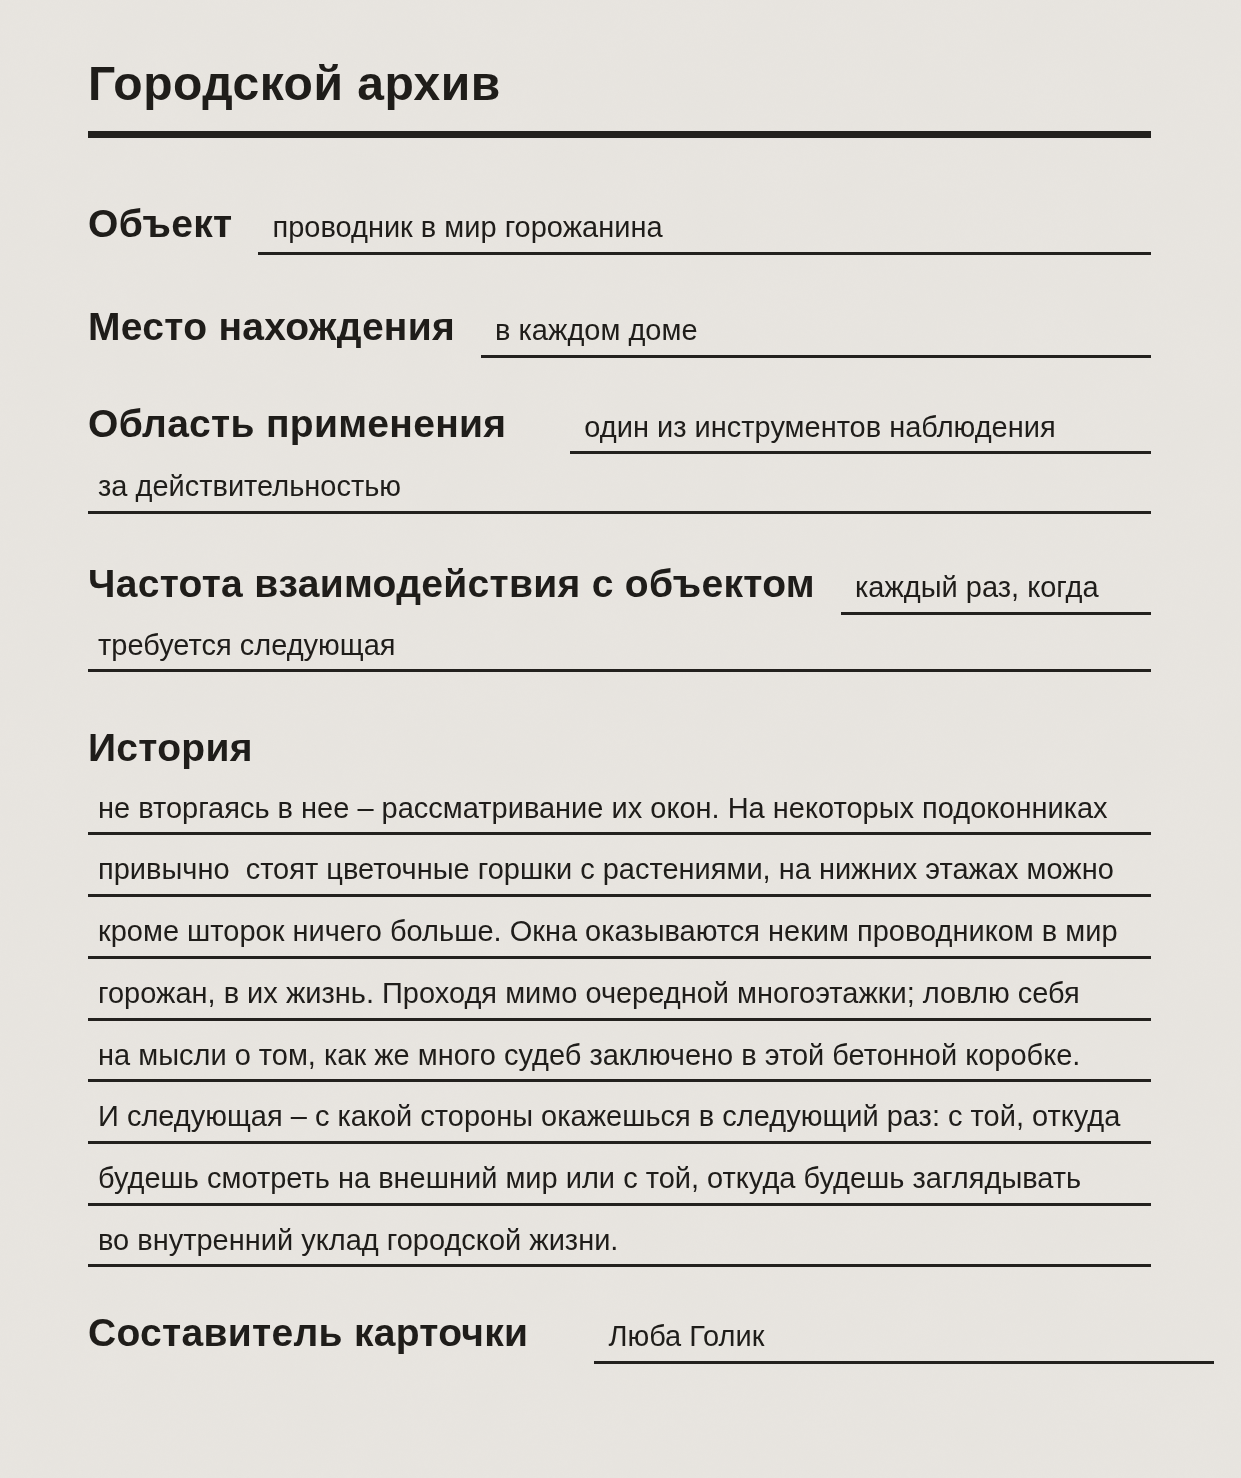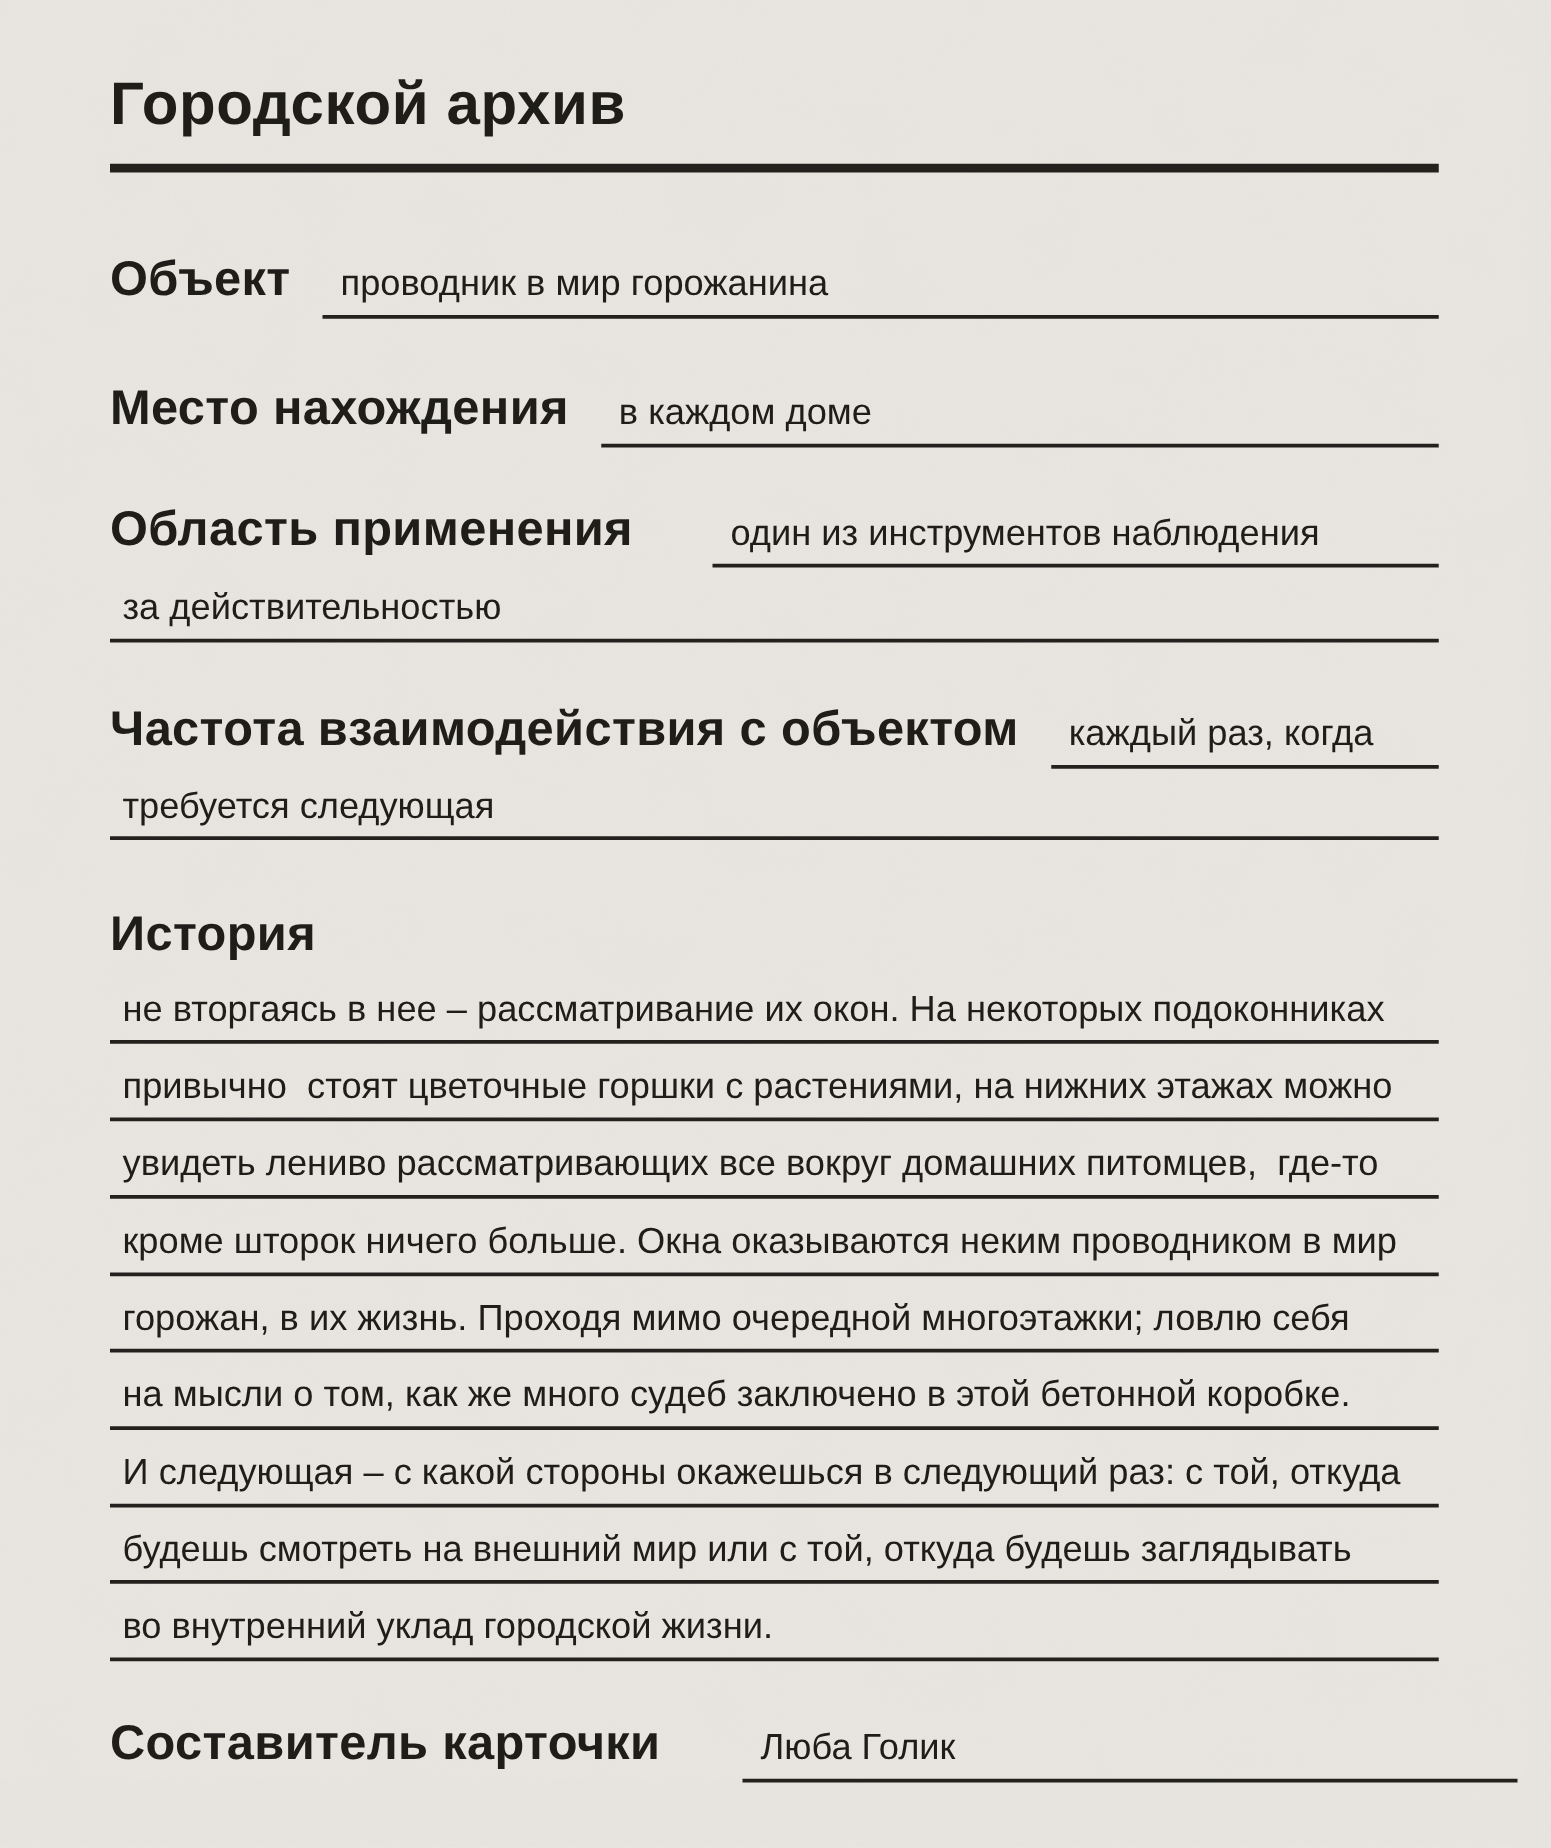--- a/index.html
+++ b/index.html
@@ -121,21 +121,20 @@
     <span class="label">Частота взаимодействия с объектом</span>
     <span class="value">каждый раз, когда</span>
   </div>
   <div class="cont cont-frequency">требуется следующая</div>
 
   <div class="row row-history">
     <span class="label">История</span>
   </div>
   <div class="cont cont-history">не вторгаясь в нее – рассматривание их окон. На некоторых подоконниках</div>
   <div class="cont cont-history">привычно  стоят цветочные горшки с растениями, на нижних этажах можно</div>
-  <div class="cont cont-history">увидеть лениво рассматривающих все вокруг домашних питомцев,  где-то</div>
   <div class="cont cont-history">кроме шторок ничего больше. Окна оказываются неким проводником в мир</div>
   <div class="cont cont-history">горожан, в их жизнь. Проходя мимо очередной многоэтажки; ловлю себя</div>
   <div class="cont cont-history">на мысли о том, как же много судеб заключено в этой бетонной коробке.</div>
   <div class="cont cont-history">И следующая – с какой стороны окажешься в следующий раз: с той, откуда</div>
   <div class="cont cont-history">будешь смотреть на внешний мир или с той, откуда будешь заглядывать</div>
   <div class="cont cont-history">во внутренний уклад городской жизни.</div>
 
   <div class="row row-compiler">
     <span class="label">Составитель карточки</span>
     <span class="value">Люба Голик</span>

